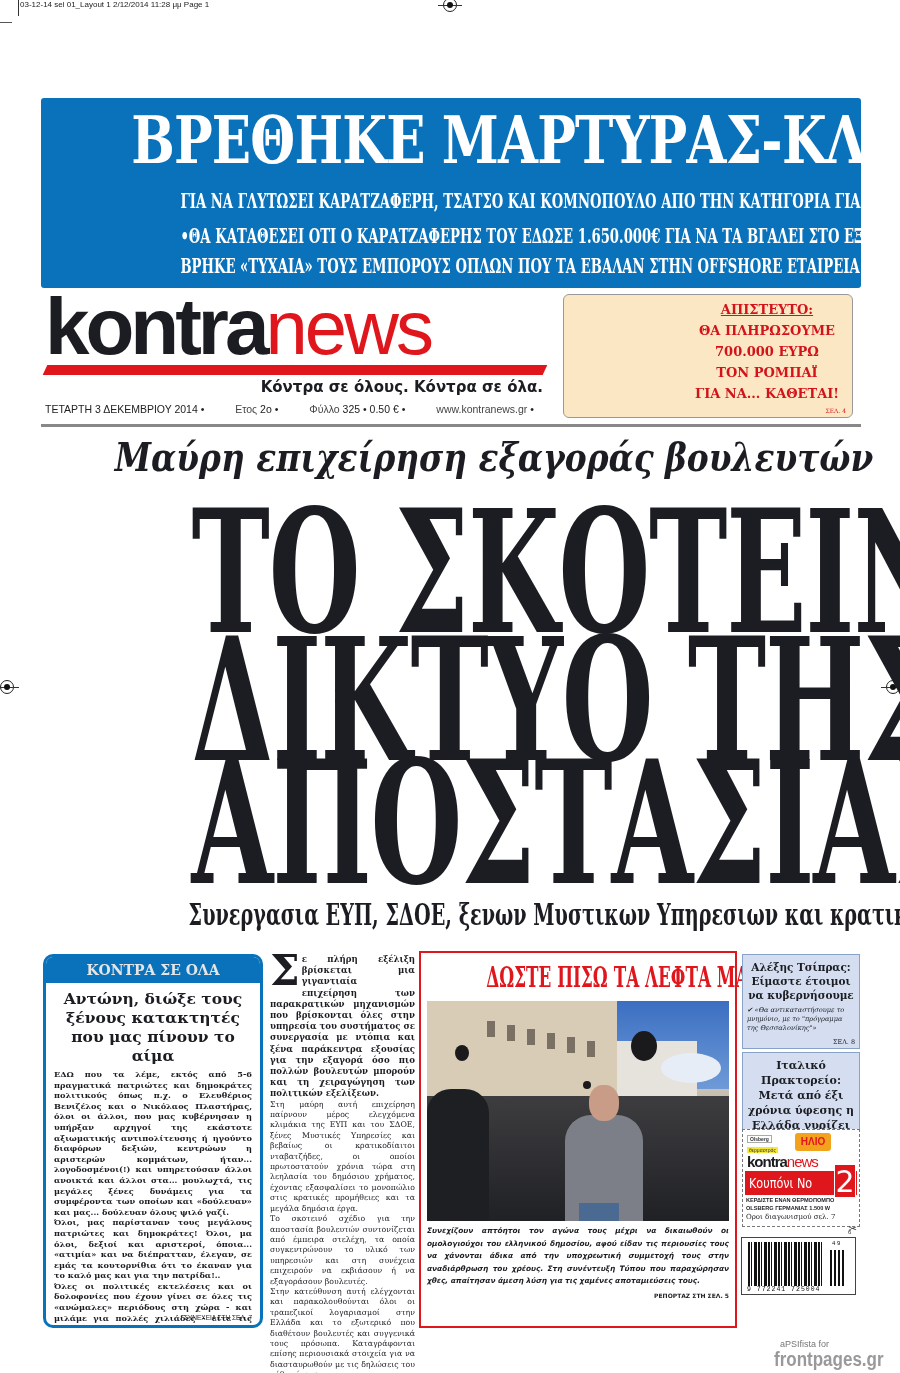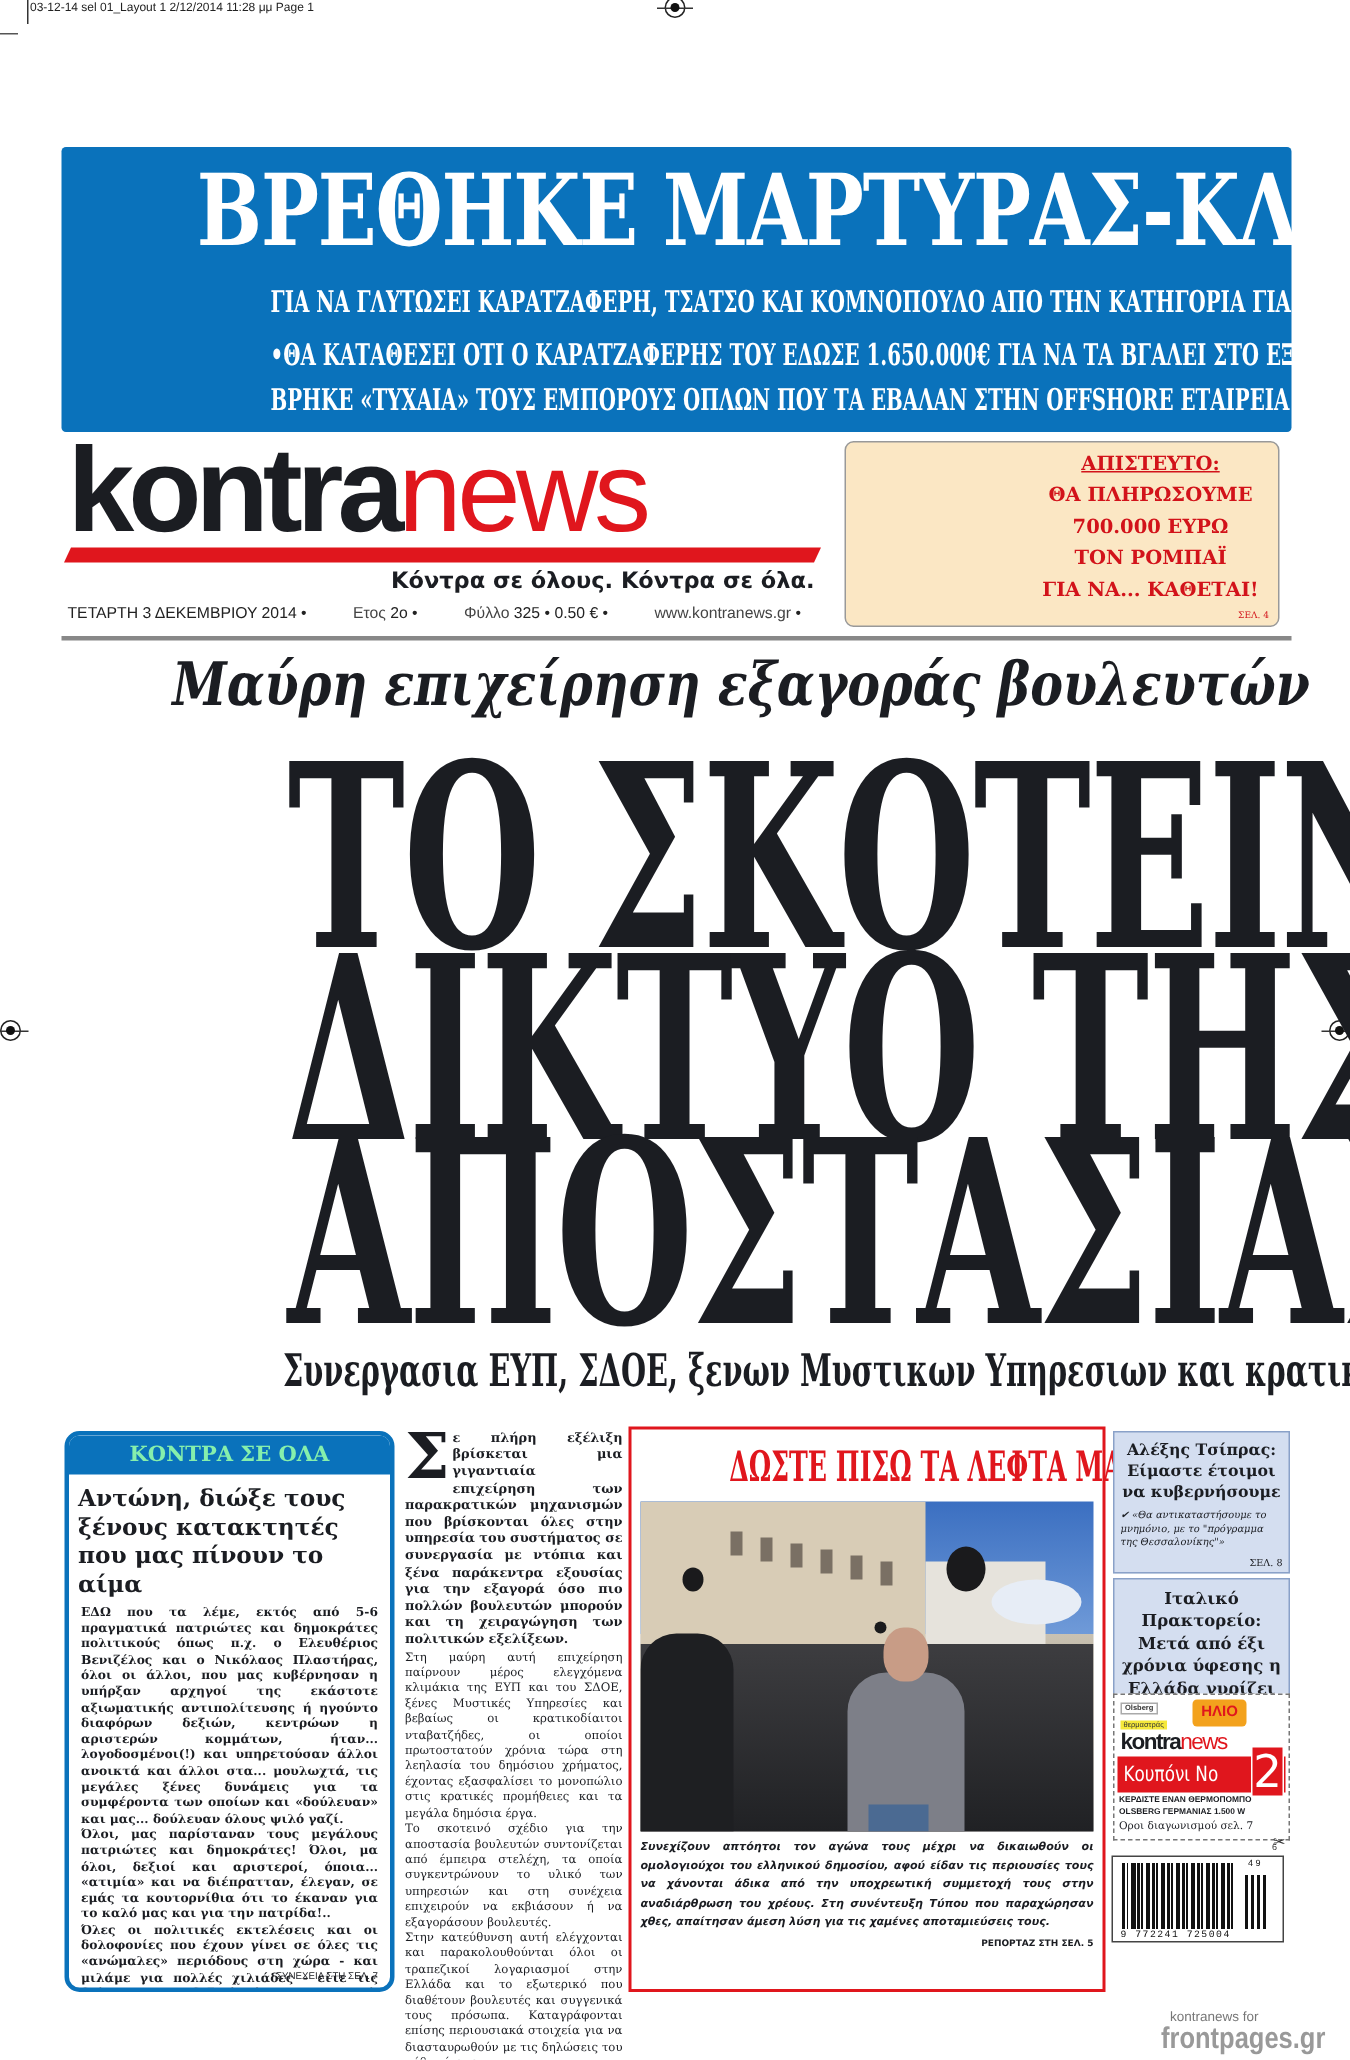--- a/index.html
+++ b/index.html
@@ -49,22 +49,22 @@
   
   .kicker { position: absolute; left: 41px; top: 426px; width: 820px; text-align: center; font-family: "DejaVu Serif", serif; font-style: italic; font-weight: bold; font-size: 40px; line-height: 62px; color: #1b1d22; white-space: nowrap; transform: scaleX(0.82); transform-origin: center; }
   .mainhead { position: absolute; left: 32px; width: 840px; text-align: center; font-family: "DejaVu Serif", serif; font-weight: bold; color: #1b1d22; font-size: 170px; line-height: 150px; white-space: nowrap; transform: scaleX(0.62); transform-origin: center; letter-spacing: -2px; }
   .mh1 { top: 497px; }
   .mh2 { top: 625px; }
   .mh3 { top: 748px; }
   .subhead { position: absolute; left: 41px; top: 885px; width: 820px; text-align: center; font-family: "DejaVu Serif", serif; font-weight: bold; font-size: 30px; line-height: 60px; color: #1b1d22; white-space: nowrap; transform: scaleX(0.64); transform-origin: center; }
 
   
   .opinion { position: absolute; left: 43px; top: 954px; width: 220px; height: 374px; border: 3px solid #0a72bb; border-radius: 10px; overflow: hidden; background: #fff; }
-  .opinion-head { height: 26px; background: #0a72bb; color: #86efac; text-align: center; font-family: "DejaVu Serif", serif; font-weight: bold; font-size: 14px; line-height: 26px; }
-  .opinion-title { padding: 6px 6px 4px 6px; font-family: "DejaVu Serif", serif; font-weight: bold; font-size: 15.5px; line-height: 19px; color: #1b1d22; text-align: left; }
+  .opinion-head { height: 26px; background: #0a72bb; color: #e5e5e5; text-align: center; font-family: "DejaVu Serif", serif; font-weight: bold; font-size: 14px; line-height: 26px; }
+  .opinion-title { padding: 6px 6px 4px 6px; font-family: "DejaVu Serif", serif; font-weight: bold; font-size: 15.5px; line-height: 19px; color: #1b1d22; text-align: center; }
   .opinion-body { padding: 0 8px; font-family: "DejaVu Serif", serif; font-weight: bold; font-size: 8.2px; line-height: 10.6px; color: #1b1d22; text-align: justify; }
   .opinion-body p { margin: 0; }
   .cont { position: absolute; right: 8px; bottom: 4px; font-size: 6.5px; color: #1b1d22; font-family: "Liberation Sans", sans-serif; }
 
   
   .article { position: absolute; left: 270px; top: 954px; width: 145px; height: 374px; font-family: "DejaVu Serif", serif; color: #1b1d22; }
   .lead { font-size: 8.6px; line-height: 11.2px; font-weight: bold; text-align: justify; }
   .dropcap { float: left; font-family: "DejaVu Serif", serif; font-weight: bold; font-size: 42px; line-height: 34px; margin: 0 2px 0 0; }
   .body-text { font-size: 7.8px; line-height: 10.4px; text-align: justify; }
   .body-text p { margin: 0; }
@@ -261,14 +261,14 @@
 </div>
 
 <div class="barcode-num-top">6</div>
 <div class="barcode">
   <div class="bars"></div>
   <div class="bars2"></div>
   <div class="bc-issue">4 9</div>
   <div class="bc-num">9 772241 725004</div>
 </div>
 
-<div class="digitized">kontranews for</div>
+<div class="digitized">aPSIfista for</div>
 <div class="frontpages">frontpages.gr</div>
 
 </body></html>

